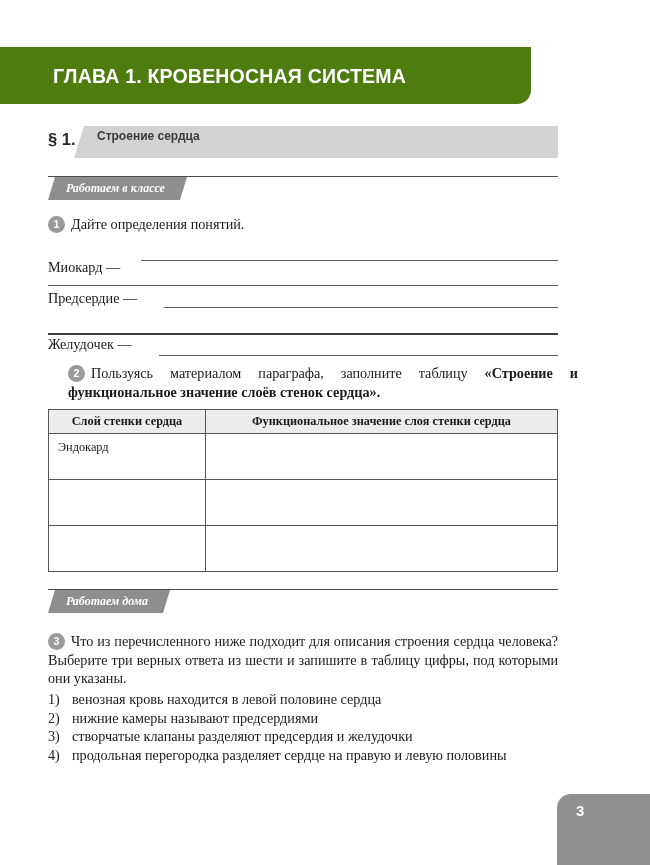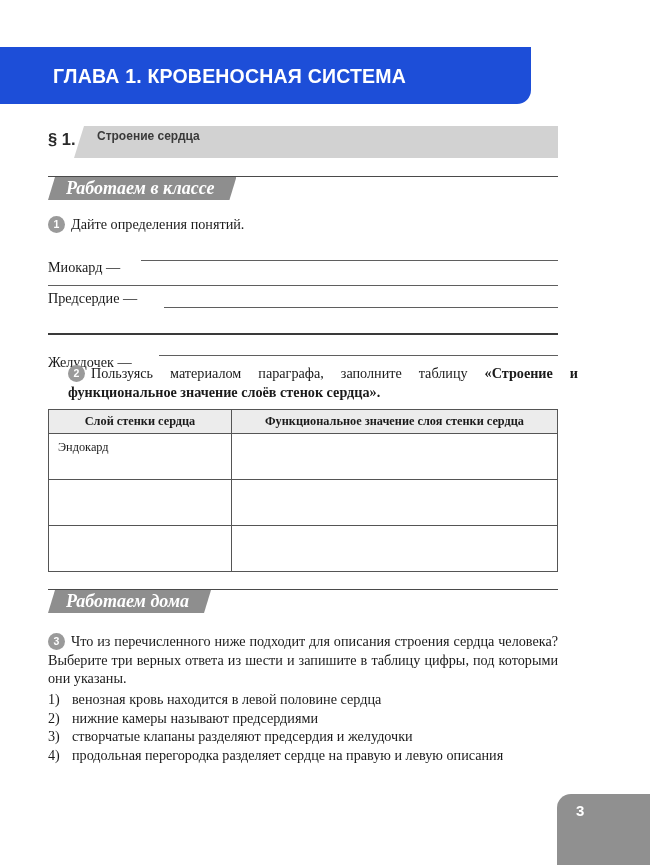--- a/index.html
+++ b/index.html
@@ -17,21 +17,21 @@
     -webkit-font-smoothing: antialiased;
   }
 
   
   .chapter-bar {
     position: absolute;
     left: 0;
     top: 47px;
     width: 531px;
     height: 57px;
-    background: #1d4ed8;
+    background: #4d7c0f;
     border-bottom-right-radius: 14px;
     box-sizing: border-box;
   }
   .chapter-title {
     position: absolute;
     left: 53px;
     top: 50%;
     transform: translateY(-50%);
     color: #ffffff;
     font-family: "Liberation Sans", "DejaVu Sans", sans-serif;
@@ -81,21 +81,21 @@
 
   
   .ribbon {
     position: absolute;
     height: 23px;
     background: #8e8e8e;
     color: #ffffff;
     font-family: "Liberation Serif", "DejaVu Serif", serif;
     font-style: italic;
     font-weight: bold;
-    font-size: 18px;
+    font-size: 12px;
     line-height: 23px;
     padding: 0 22px 16px 18px;
     box-sizing: border-box;
     clip-path: polygon(7px 0, 100% 0, calc(100% - 7px) 100%, 0 100%);
     white-space: nowrap;
   }
   .ribbon-rule {
     position: absolute;
     height: 1px;
     background: #4a4a4a;
@@ -165,21 +165,21 @@
     height: 24px;
     text-align: center;
     padding: 2px 4px;
   }
   .fill-table td {
     height: 46px;
     vertical-align: top;
     padding: 6px 9px;
     background: #ffffff;
   }
-  .col-narrow { width: 183px; }
+  .col-narrow { width: 157px; }
 
   
   .opt-list {
     position: absolute;
     left: 48px;
     width: 510px;
     font-size: 14.2px;
     line-height: 18.6px;
   }
   .opt-row {
@@ -239,21 +239,21 @@
 </div>
 
 <div class="term-label" style="top:259px;">Миокард —</div>
 <div class="blank-line" style="left:141px; top:260px; width:417px;"></div>
 <div class="blank-line" style="left:48px; top:285px; width:510px;"></div>
 
 <div class="term-label" style="top:290px;text-align:right;">Предсердие —</div>
 <div class="blank-line" style="left:164px; top:307px; width:394px;"></div>
 <div class="blank-line" style="left:48px; top:333px; width:510px; height:1.5px; background:#3a3a3a;"></div>
 
-<div class="term-label" style="top:354px;">Желудочек —</div>
+<div class="term-label" style="top:336px;">Желудочек —</div>
 <div class="blank-line" style="left:159px; top:355px; width:399px;"></div>
 
 <div class="ex-block ex-text-just" style="top:364px;margin-left:20px;">
   <span class="ex-badge">2</span><span>Пользуясь материалом параграфа, заполните таблицу </span><span class="bold">«Строение и функциональное значение слоёв стенок сердца»</span><span class="bold">.</span>
 </div>
 
 <table class="fill-table">
   <thead>
     <tr>
       <th class="col-narrow">Слой стенки сердца</th>
@@ -291,19 +291,19 @@
   <div class="opt-row">
     <span class="opt-num">2)</span>
     <span class="opt-txt last-line">нижние камеры называют предсердиями</span>
   </div>
   <div class="opt-row">
     <span class="opt-num">3)</span>
     <span class="opt-txt last-line">створчатые клапаны разделяют предсердия и желудочки</span>
   </div>
   <div class="opt-row">
     <span class="opt-num">4)</span>
-    <span class="opt-txt">продольная перегородка разделяет сердце на правую и левую описания</span>
+    <span class="opt-txt">продольная перегородка разделяет сердце на правую и левую половины</span>
   </div>
 </div>
 
 <div class="page-badge">
   <span class="page-num">3</span>
 </div>
 
 </body></html>

